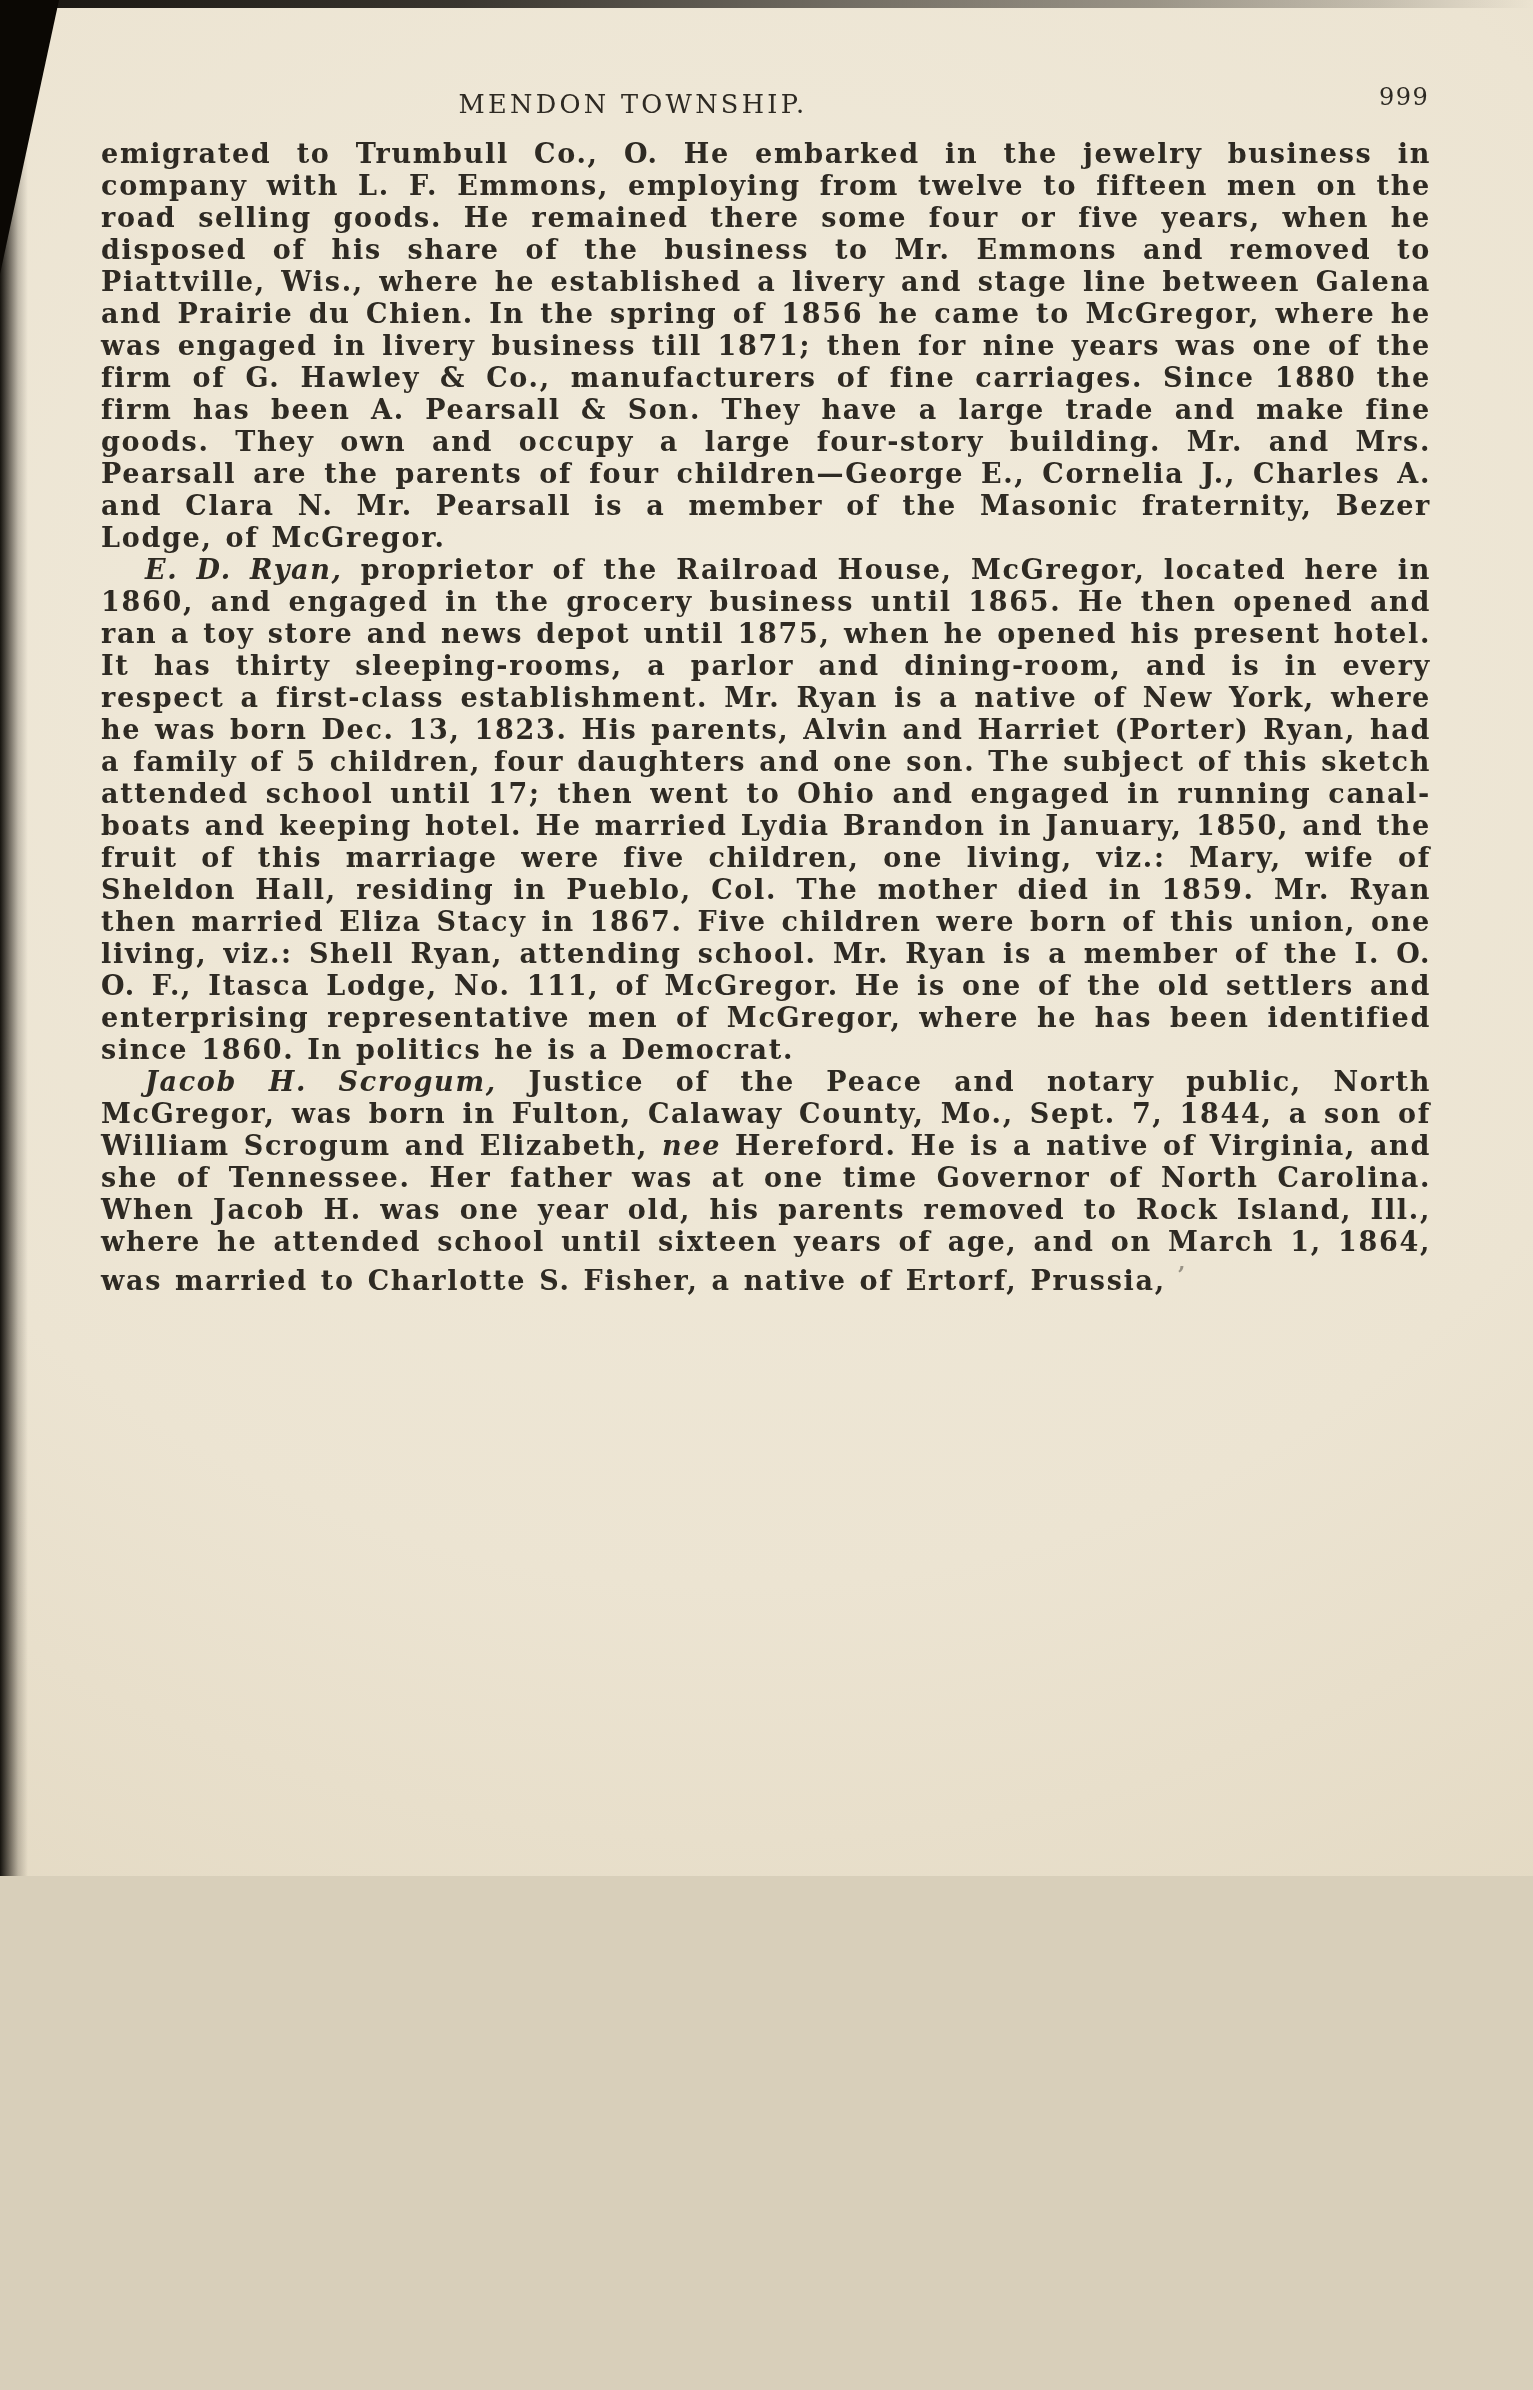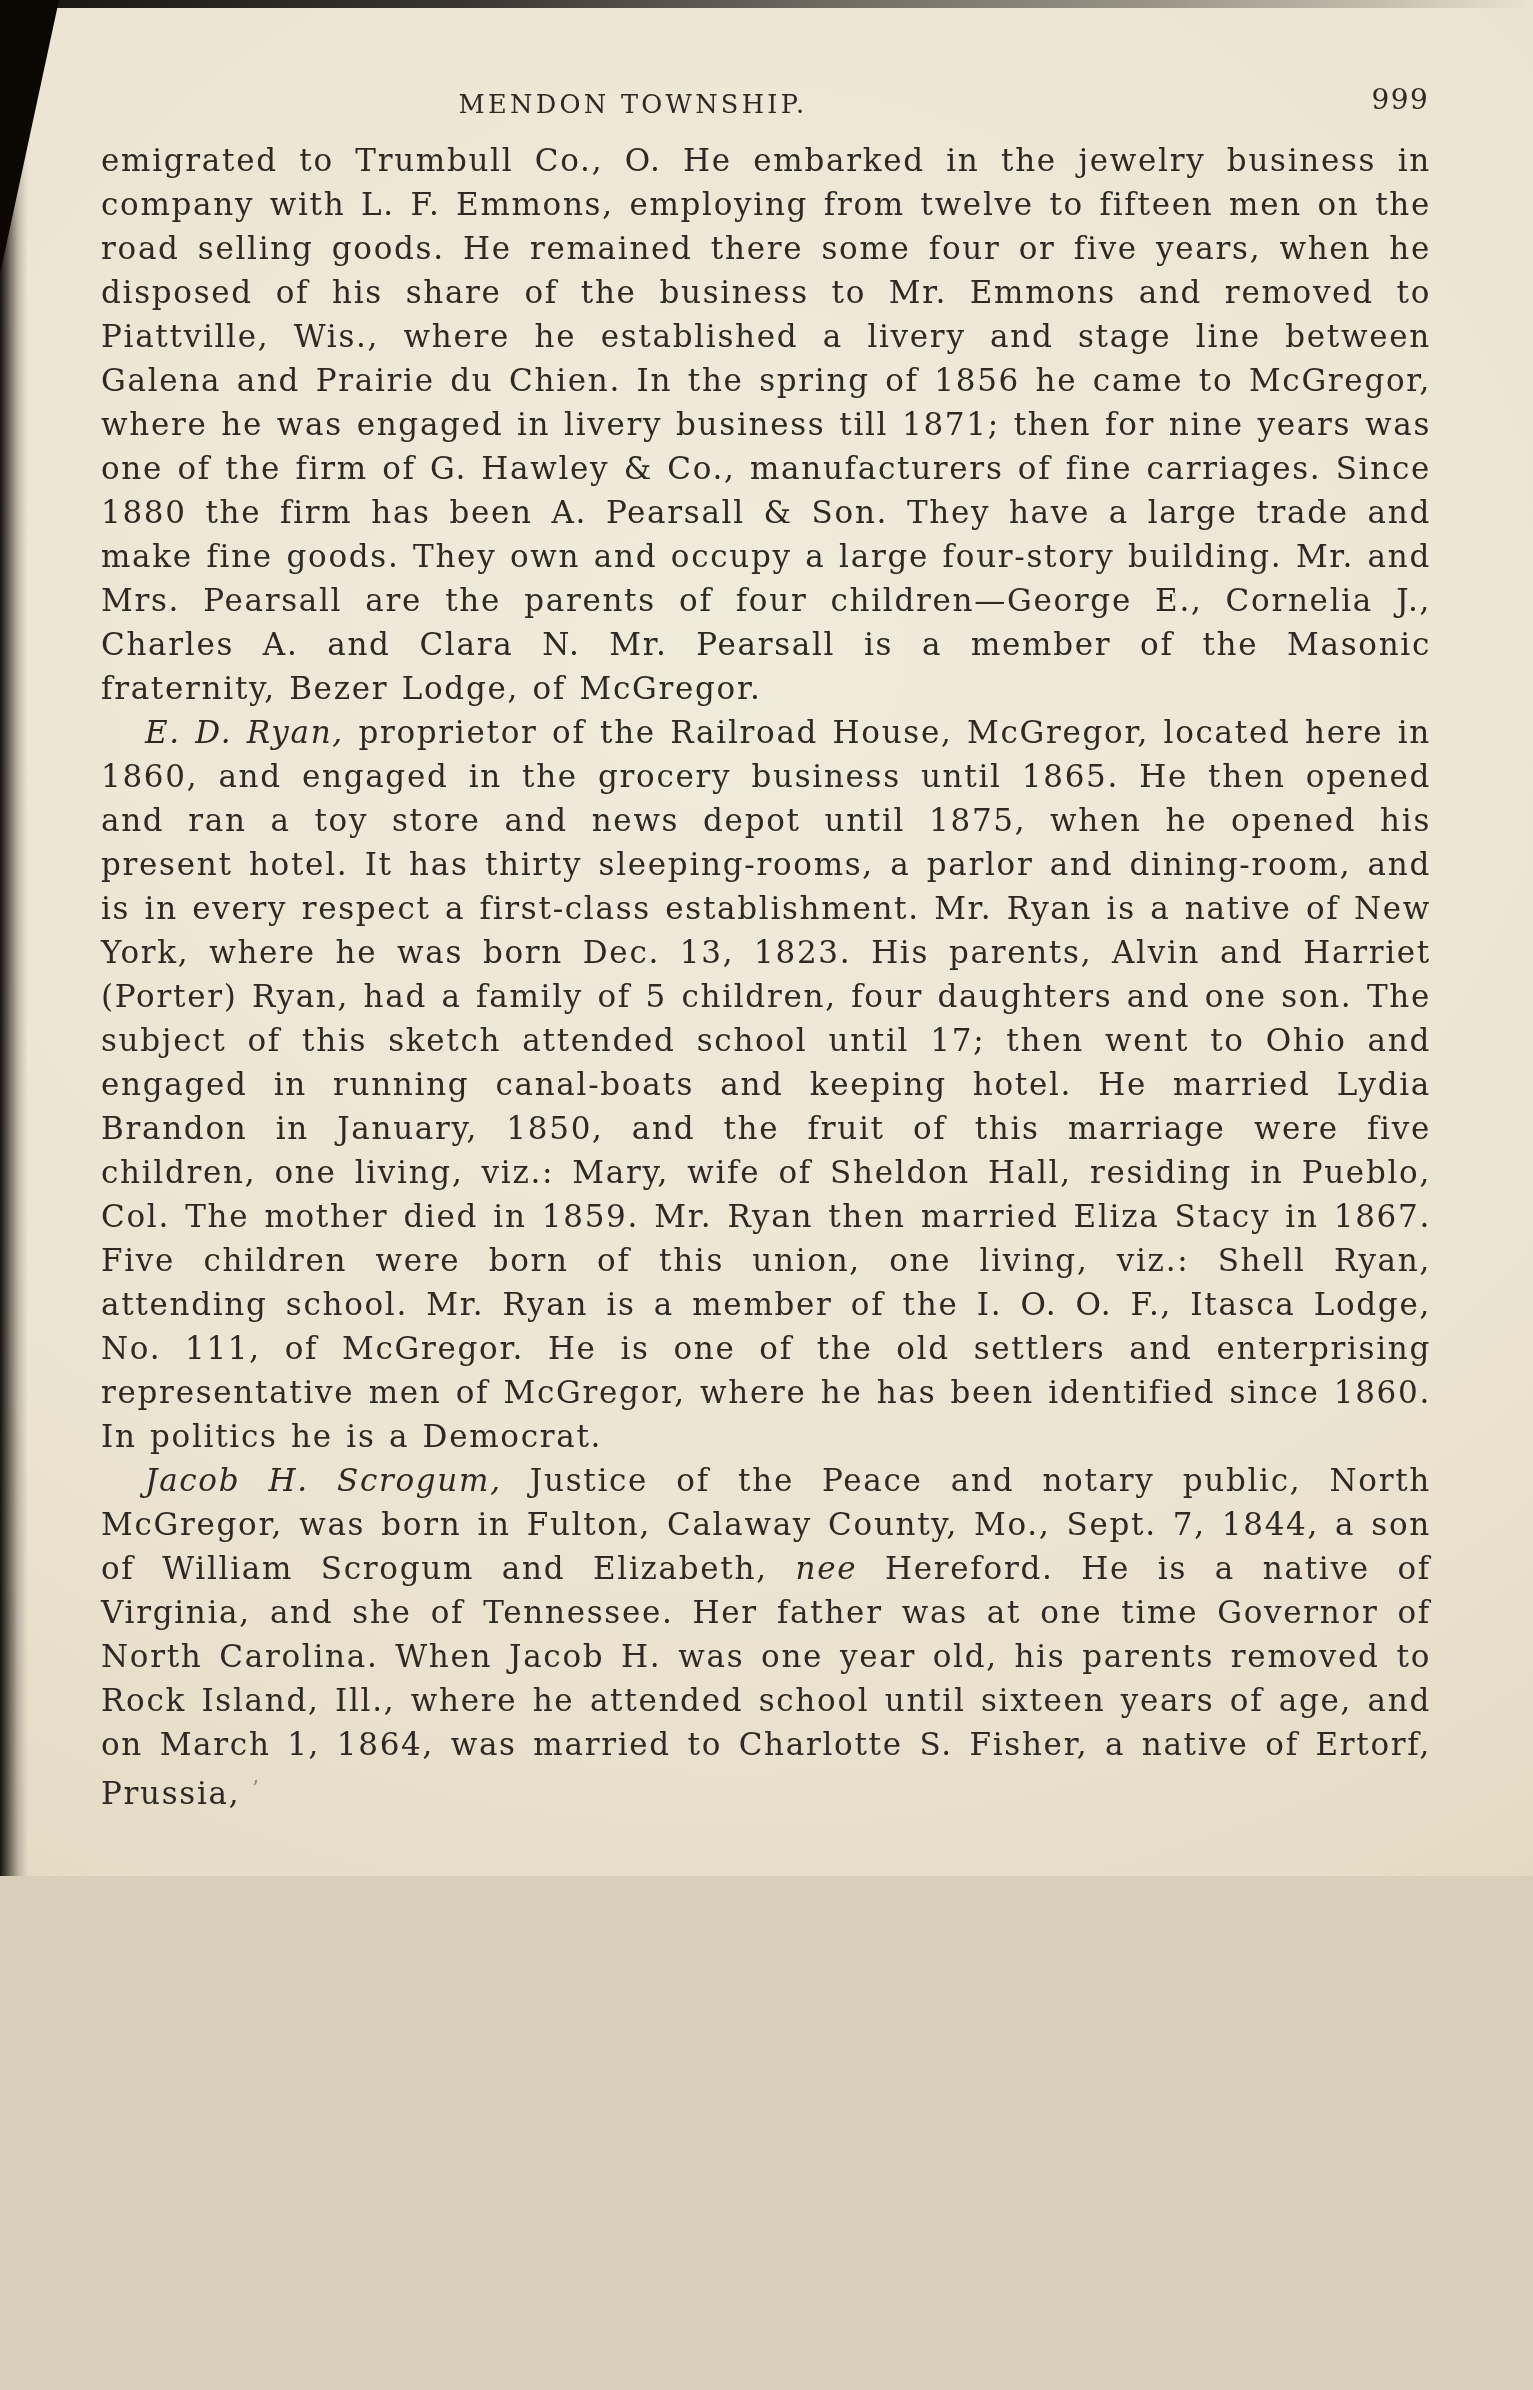--- a/index.html
+++ b/index.html
@@ -71,29 +71,30 @@
     transform: translateX(-50%);
     top: 1.9px;
     font-size: 25.6px;
     letter-spacing: 3.3px;
     white-space: nowrap;
   }
   .page-number {
     position: absolute;
     right: 1.9px;
     top: -3.8px;
-    font-size: 28px;
+    font-size: 24px;
     letter-spacing: 1.4px;
   }
   .body-text {
-    font-size: 31px;
-    line-height: 44px;
+    font-size: 27px;
+    line-height: 32px;
     letter-spacing: 1.7px;
     word-spacing: 1.9px;
     text-align: justify;
+    font-weight: bold;
   }
   .para { margin: 0; }
   .para.indented { text-indent: 44px; }
   .seg.italic { font-style: italic; }
   
   .para:last-child::after {
     content: "\2019";
     font-size: 23px;
     vertical-align: 7.6px;
     margin-left: 11.4px;

